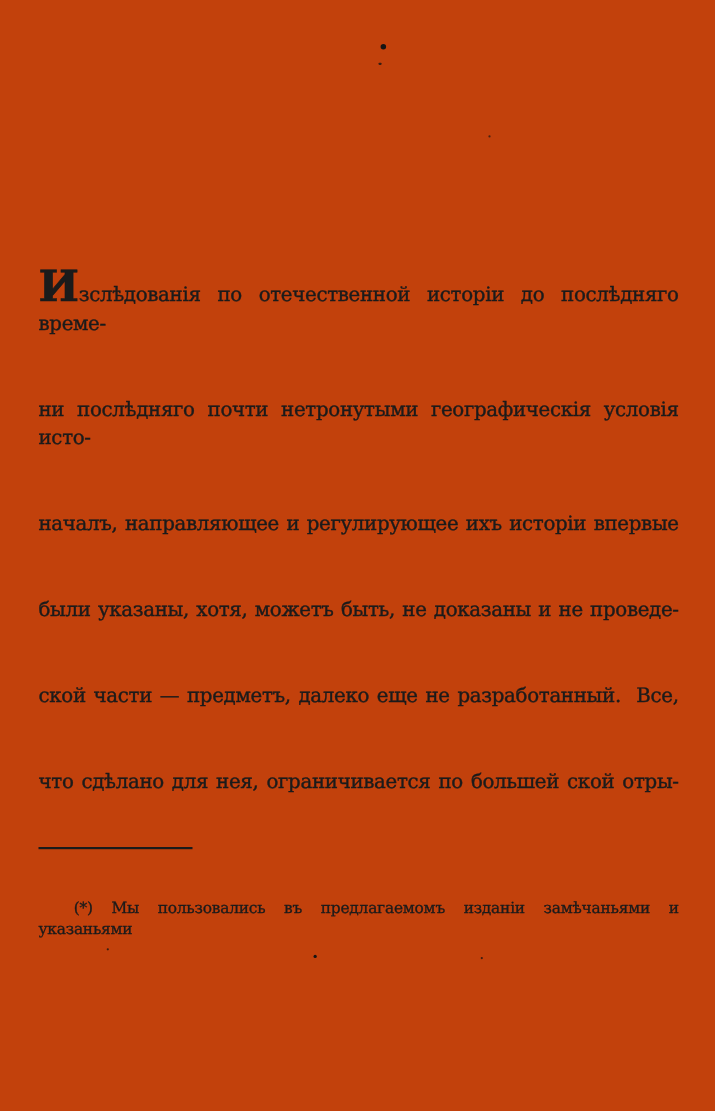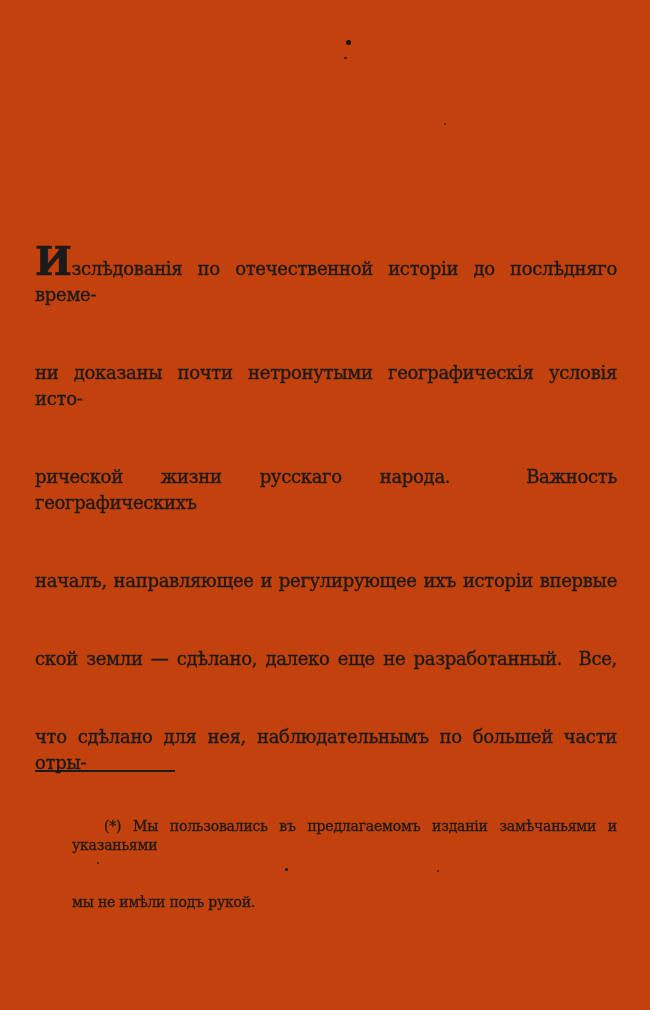--- a/index.html
+++ b/index.html
@@ -52,21 +52,21 @@
     top: 779px;
     width: 582px;
     font-family: "DejaVu Serif", serif;
     font-size: 14px;
     line-height: 19px;
     letter-spacing: -0.2px;
     -webkit-text-stroke: 0.3px #1b1b1b;
     text-align: justify;
     white-space: pre-wrap;
   }
-  .footnote .line { min-height: 19px; margin-left: 37px; }
+  .footnote .line { min-height: 19px; }
   .footnote .line.fn-indent { text-indent: 32px; }
   .speck {
     position: absolute;
     background: #141414;
     border-radius: 50%;
   }
   .speck.s1 { left: 346px; top: 40px;  width: 5px; height: 5px; }
   .speck.s2 { left: 344px; top: 57px;  width: 3px; height: 2px; border-radius: 1px; opacity: .8; }
   .speck.s3 { left: 444px; top: 123px; width: 2px; height: 2px; opacity: .7; }
   .speck.s4 { left: 97px;  top: 862px; width: 2px; height: 2px; opacity: .8; }
@@ -82,33 +82,32 @@
   <div class="speck s2"></div>
   <div class="speck s3"></div>
   <div class="speck s4"></div>
   <div class="speck s5"></div>
   <div class="speck s6"></div>
 
   <div class="text-block">
 
     <div>
       <div class="line"><span class="initial-cap">И</span><span>зслѣдованія по отечественной исторіи до послѣдняго време-</span></div>
-      <div class="line">ни доказаны почти нетронутыми географическія условія исто-</div>
-      <div class="line">рической жизни русскаго народа.  Важность географическихъ</div>
+      <div class="line">ни послѣдняго почти нетронутыми географическія условія исто-</div>
       <div class="line">началъ, направляющее и регулирующее ихъ исторіи впервые</div>
-      <div class="line">ской земли — сдѣлано, далеко еще не разработанный.  Все,</div>
-      <div class="line">что сдѣлано для нея, наблюдательнымъ по большей части отры-</div>
+      <div class="line">были указаны, хотя, можетъ быть, не доказаны и не проведе-</div>
+      <div class="line">ской части — предметъ, далеко еще не разработанный.  Все,</div>
+      <div class="line">что сдѣлано для нея, ограничивается по большей ской отры-</div>
       
       
     </div>
 
     
 
   </div>
 
   <div class="footnote-rule"></div>
 
   <div class="footnote">
     <div class="line fn-indent">(*) Мы пользовались въ предлагаемомъ изданіи замѣчаньями и указаньями</div>
-    <div class="line flush">мы не имѣли подъ рукой.</div>
   </div>
 
 </div>
 
 </body></html>

